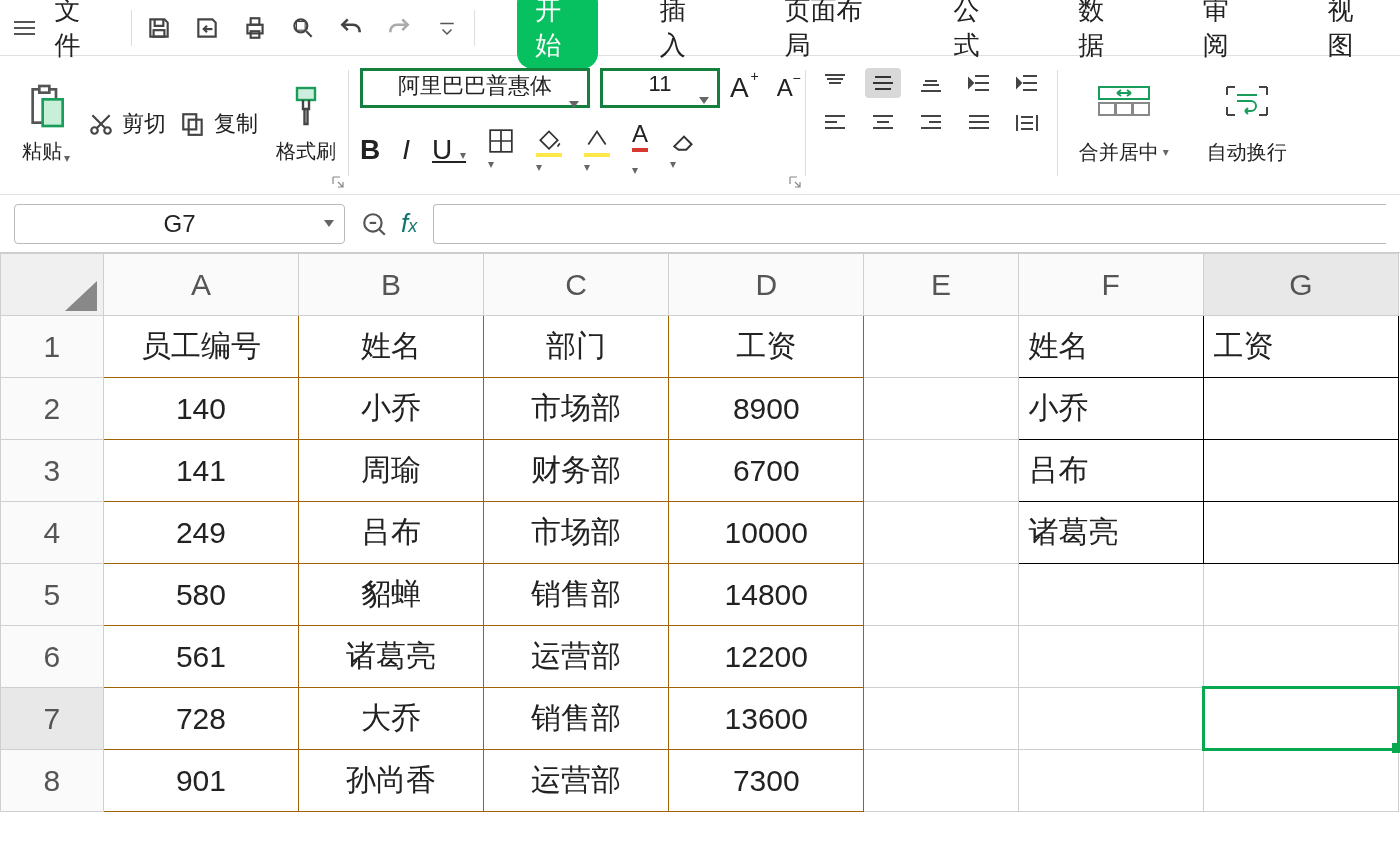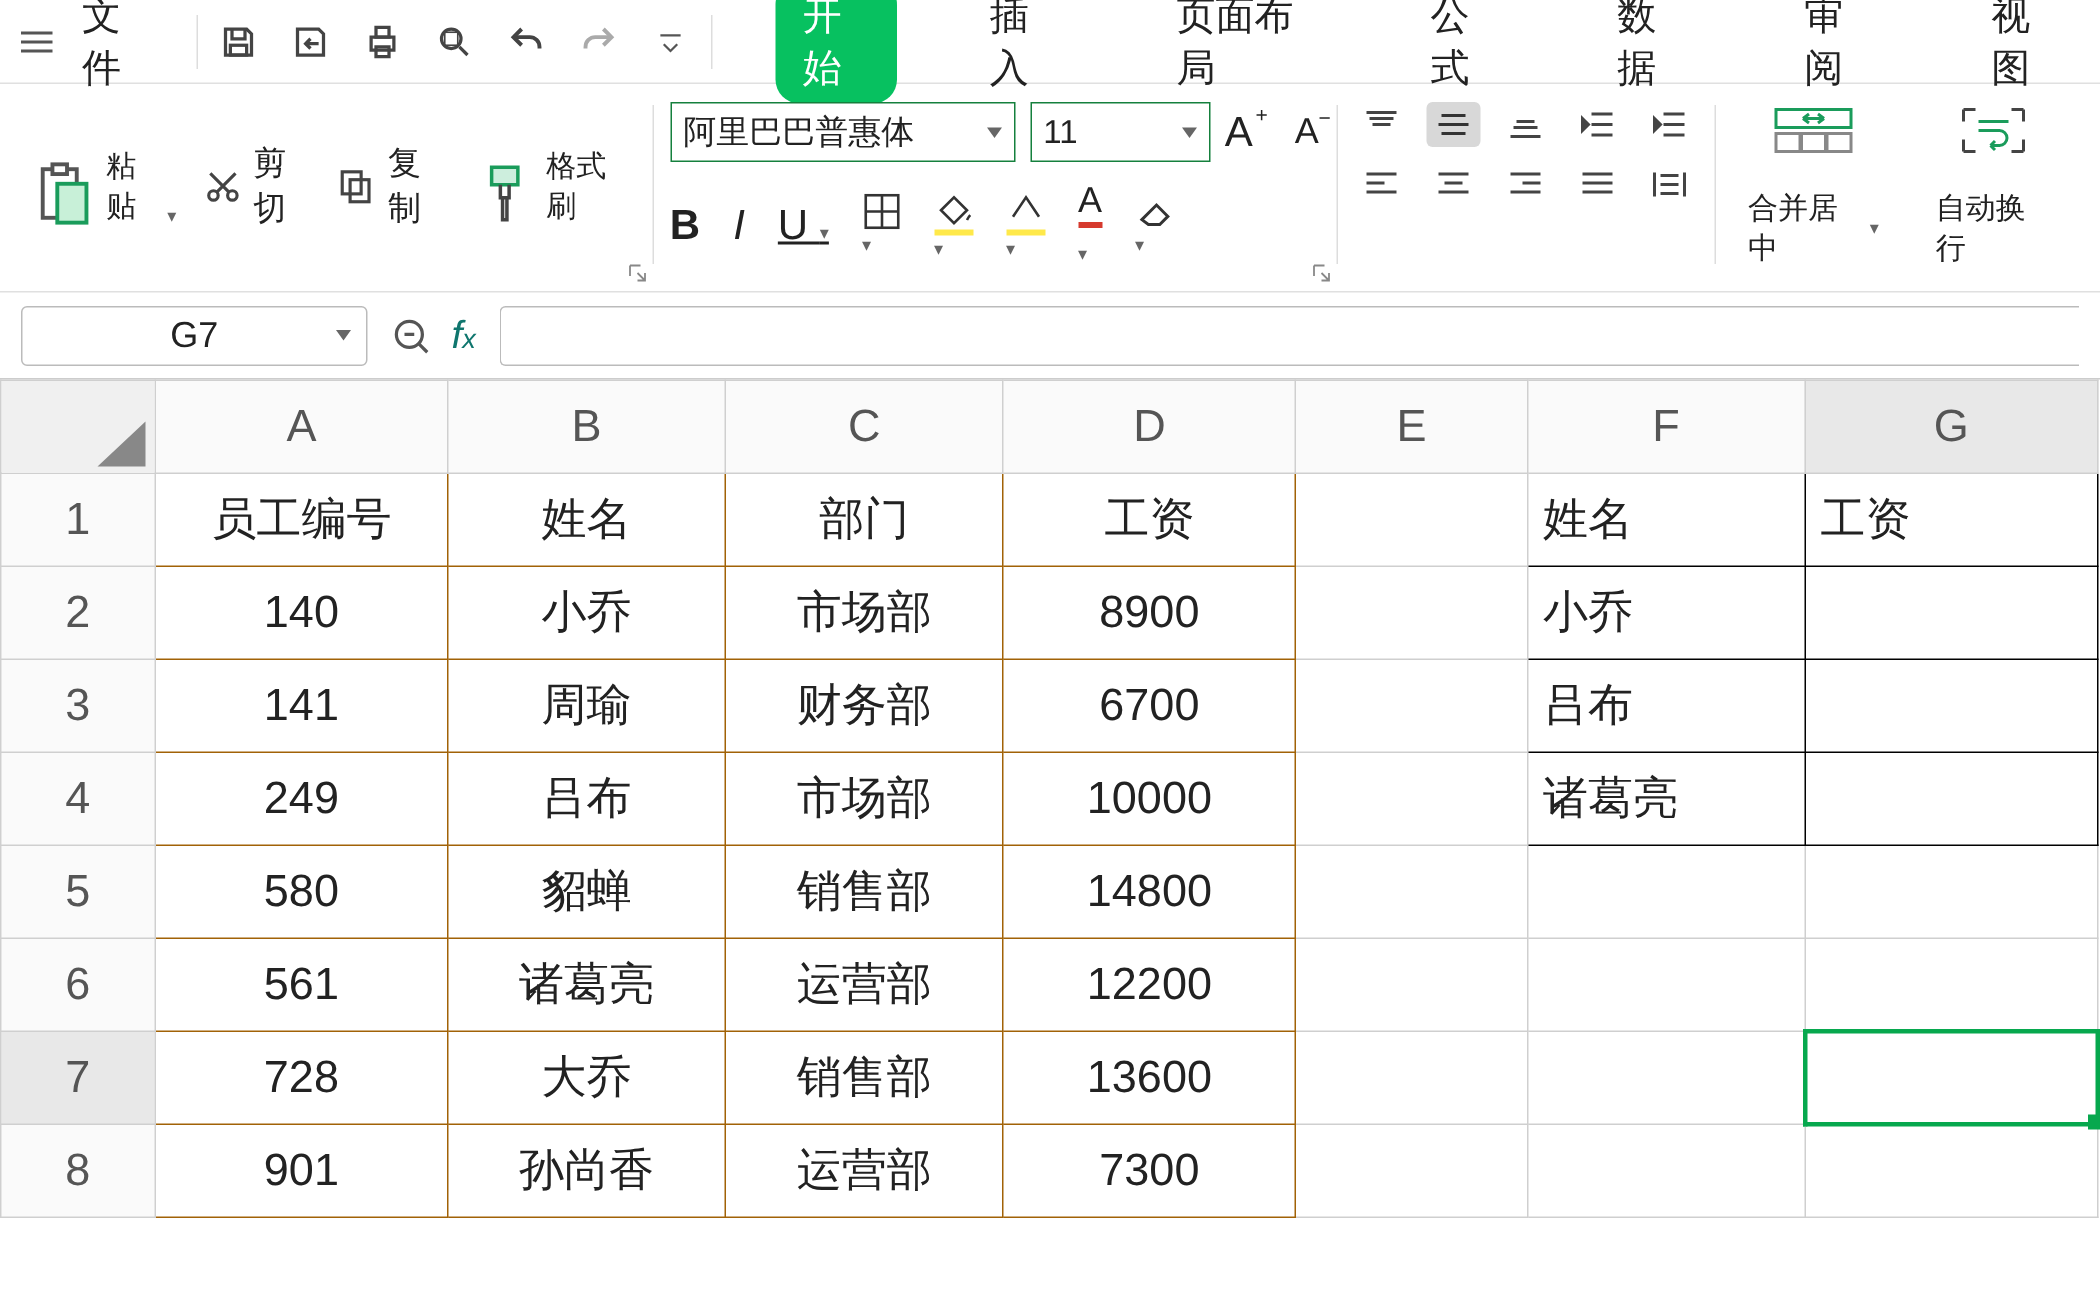--- a/index.html
+++ b/index.html
@@ -51,27 +51,28 @@
   .rgroup + .rgroup::before {
     content:"";
     position:absolute; left:0; top:6px; bottom:14px;
     width:1px; background:#ddd;
   }
   .rgroup .corner {
     position:absolute; right:4px; bottom:2px;
     width:12px; height:12px;
   }
   .rgroup .corner svg { display:block; }
-  .stack { display:flex; flex-direction:row; align-items:flex-end; gap:10px; font-size:20px; }
+  .stack { display:flex; flex-direction:column; align-items:center; gap:10px; font-size:20px; }
   .hstack { display:flex; align-items:center; gap:8px; font-size:22px; }
   .btn-with-drop { display:flex; align-items:flex-end; gap:2px; }
   .drop-caret { font-size:12px; color:#666; }
   .font-box, .size-box {
-    border:1px solid #15803d; height:40px; display:flex; align-items:center;
+    border:3px solid #15803d; height:40px; display:flex; align-items:center;
     background:#fff;
+    flex-direction:column;
   }
   .font-box { width:230px; padding:0 8px; }
   .size-box { width:120px; padding:0 8px; }
   .select-caret {
     margin-left:auto;
     width:0;height:0;border-left:5px solid transparent;border-right:5px solid transparent;border-top:7px solid #666;
   }
   .align-cell { width:36px; height:30px; display:flex; align-items:center; justify-content:center; border-radius:4px; }
   .align-cell.active { background:#d8d8d8; }
   .bigbtn { display:flex; flex-direction:column; align-items:center; gap:20px; font-size:20px; padding:0 10px; }
@@ -79,21 +80,21 @@
 
   
   .fbar {
     display:flex; align-items:center;
     height:58px;
     padding: 8px 14px;
     gap: 16px;
     border-bottom: 1px solid #ccc;
   }
   .namebox {
-    width: 231px; height: 40px;
+    width: 331px; height: 40px;
     border:1px solid #bbb; border-radius:4px;
     display:flex; align-items:center; justify-content:center;
     position:relative; font-size:24px;
   }
   .namebox .caret {
     position:absolute; right:10px;
     width:0;height:0;border-left:5px solid transparent;border-right:5px solid transparent;border-top:7px solid #666;
   }
   .fx-group { display:flex; align-items:center; gap:14px; }
   .formula-input {

